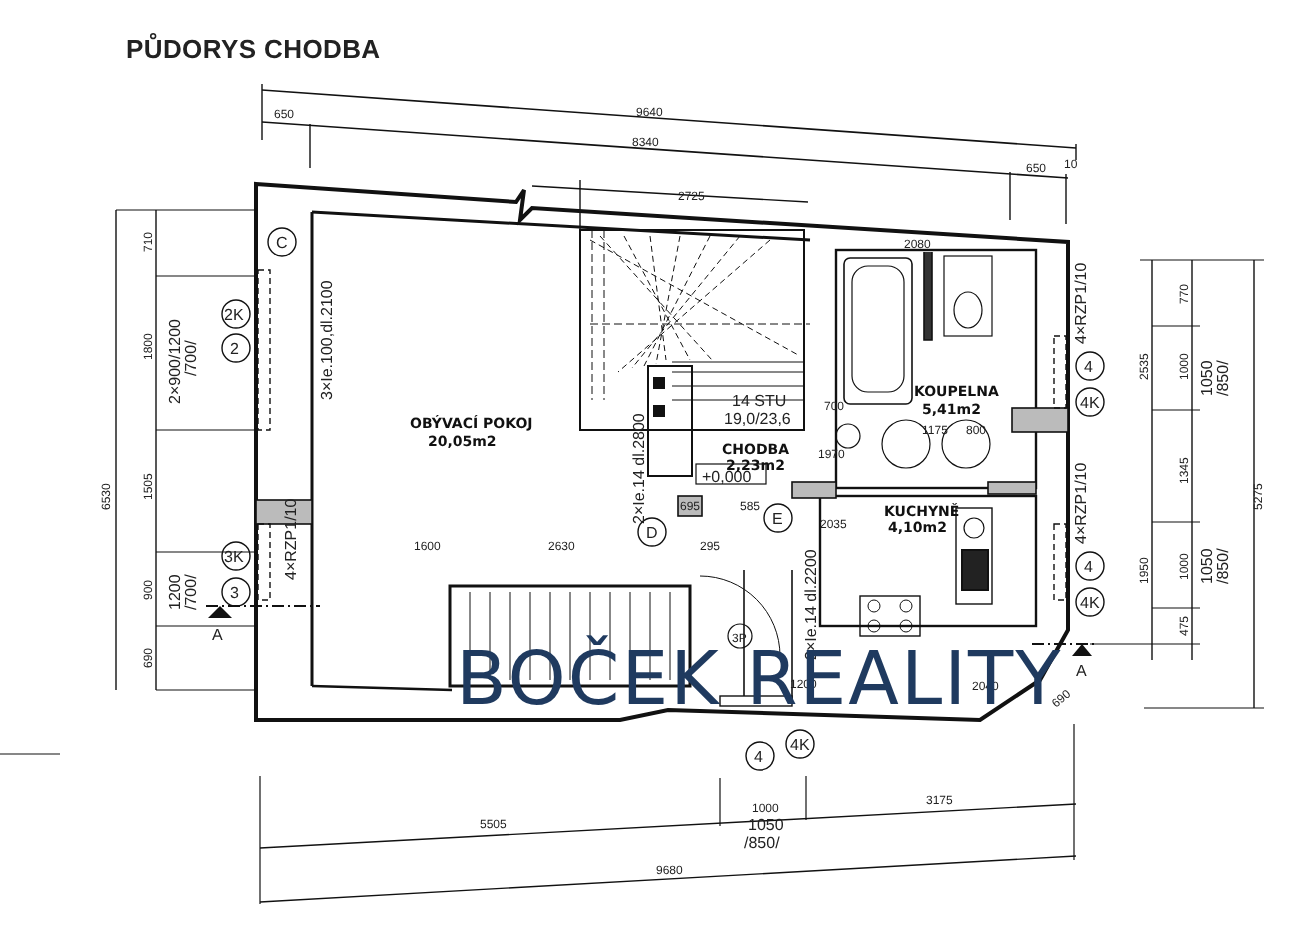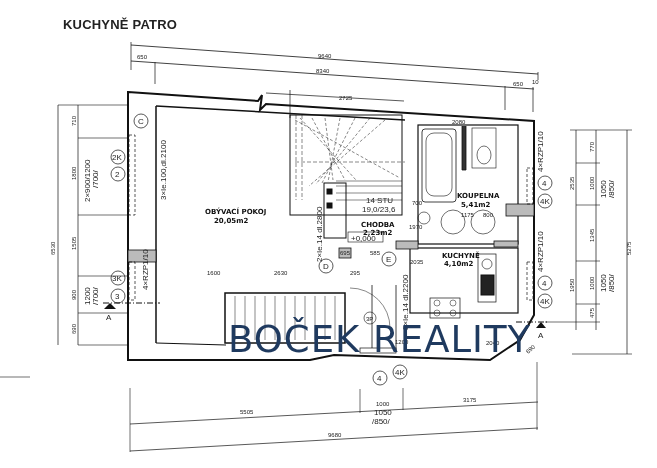--- a/index.html
+++ b/index.html
@@ -9,21 +9,21 @@
   .dim { font-family:"Liberation Sans", sans-serif; font-size:6px; fill:#222; }
   .dimv { font-family:"Liberation Sans", sans-serif; font-size:6px; fill:#222; }
   .room { font-family:"DejaVu Sans", sans-serif; font-size:7px; font-weight:bold; fill:#111; }
   .lbl { font-family:"Liberation Sans", sans-serif; font-size:8px; fill:#222; }
   .circ { font-family:"Liberation Sans", sans-serif; font-size:8px; fill:#222; }
   .wm { font-family:"DejaVu Sans", sans-serif; font-size:37px; fill:#1f3a5f; letter-spacing:1px; }
 </style>
 </head>
 <body>
 
-<div class="title">KUCHYNĚ PATRO</div>
+<div class="title">PŮDORYS CHODBA</div>
 
 <svg width="657" height="468" viewBox="0 0 657 468">
   <g stroke="#111" fill="none">
 
     <line x1="131" y1="45" x2="538" y2="74" stroke-width="0.8"></line>
     <line x1="131" y1="61" x2="534" y2="89" stroke-width="0.8"></line>
     <line x1="131" y1="42" x2="131" y2="70" stroke-width="0.7"></line>
     <line x1="155" y1="62" x2="155" y2="84" stroke-width="0.7"></line>
     <line x1="505" y1="86" x2="505" y2="110" stroke-width="0.7"></line>
     <line x1="533" y1="87" x2="533" y2="112" stroke-width="0.7"></line>

